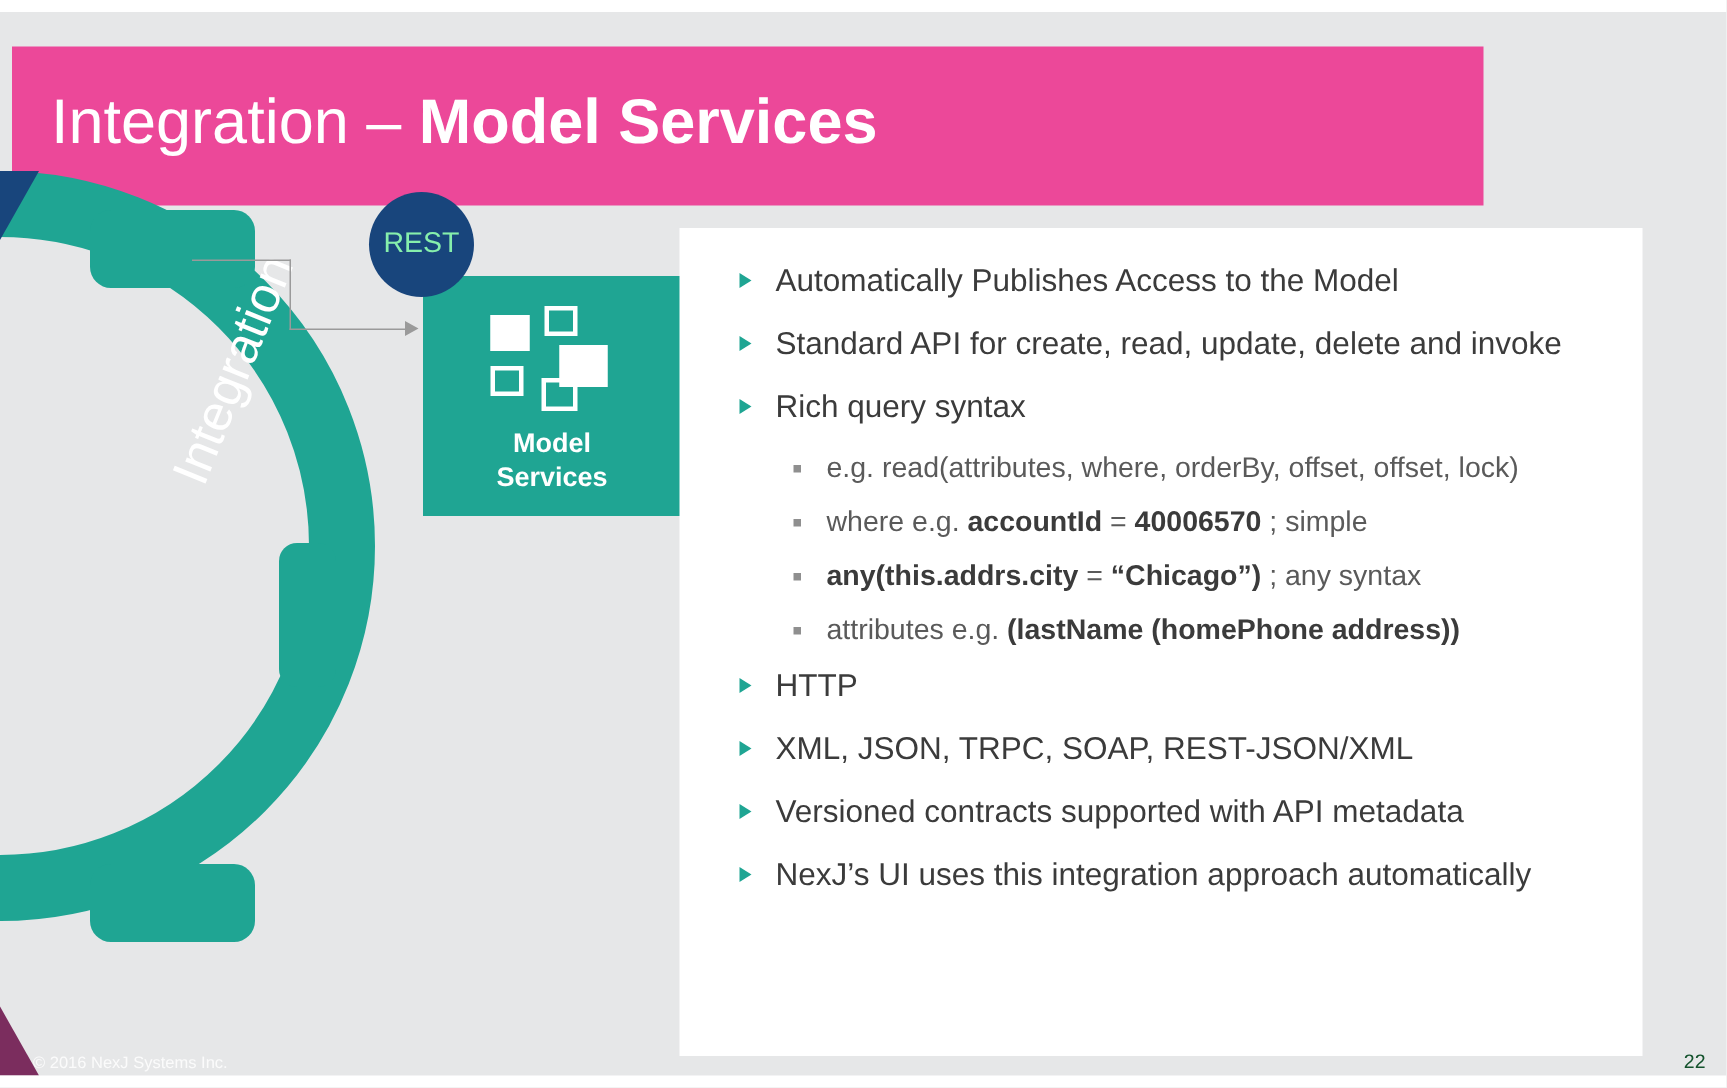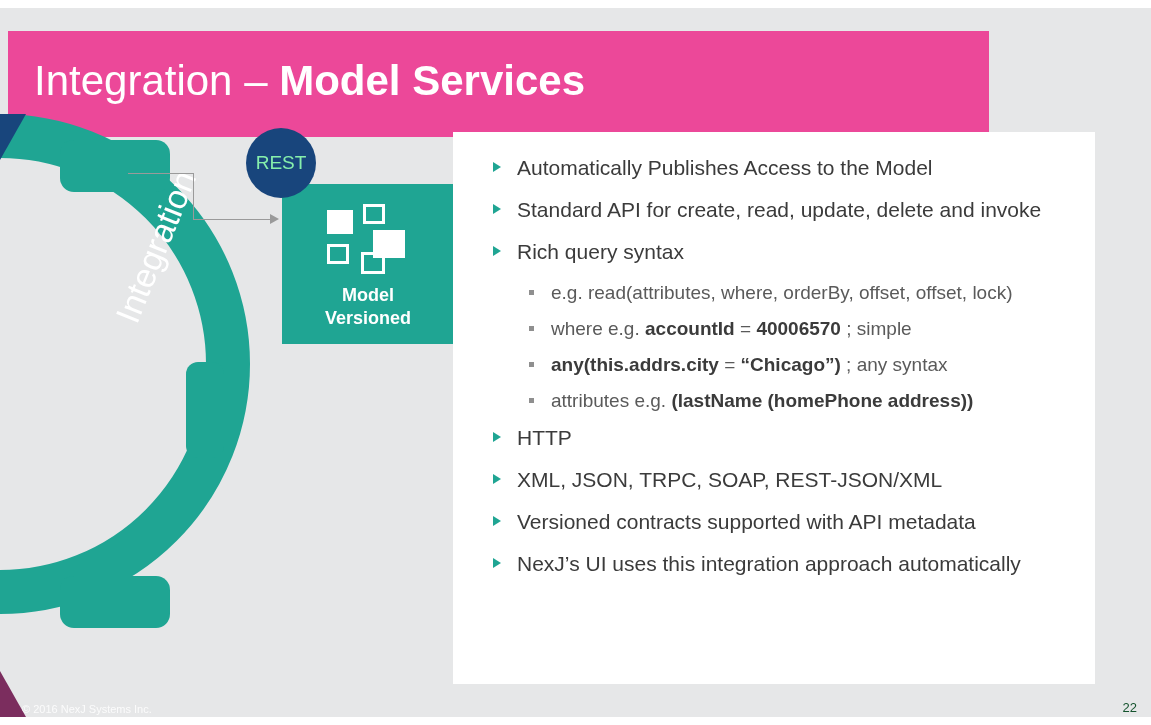--- a/index.html
+++ b/index.html
@@ -221,21 +221,21 @@
     font-size: 19px;
     display: flex;
     align-items: center;
     justify-content: center;
   }
 
   
   .card {
     position: absolute;
     left: 453px;
-    top: 132px;
+    top: 152px;
     width: 642px;
     height: 552px;
     background: #ffffff;
     text-decoration: underline;
   }
   .bullets {
     position: absolute;
     left: 32px;
     top: 22px;
     width: 620px;
@@ -328,21 +328,21 @@
   <div class="ms-box">
     <div class="ms-icon">
       <div class="sq sq1 filled"></div>
       <div class="sq sq2"></div>
       <div class="sq sq3"></div>
       <div class="sq sq4 filled"></div>
       <div class="sq sq5"></div>
     </div>
     <div class="ms-label">
       <div>Model</div>
-      <div>Versioned</div>
+      <div>Services</div>
     </div>
   </div>
 
   <div class="rest-circle">
     <span>REST</span>
   </div>
 
   <div class="card">
     <div class="bullets">
 

